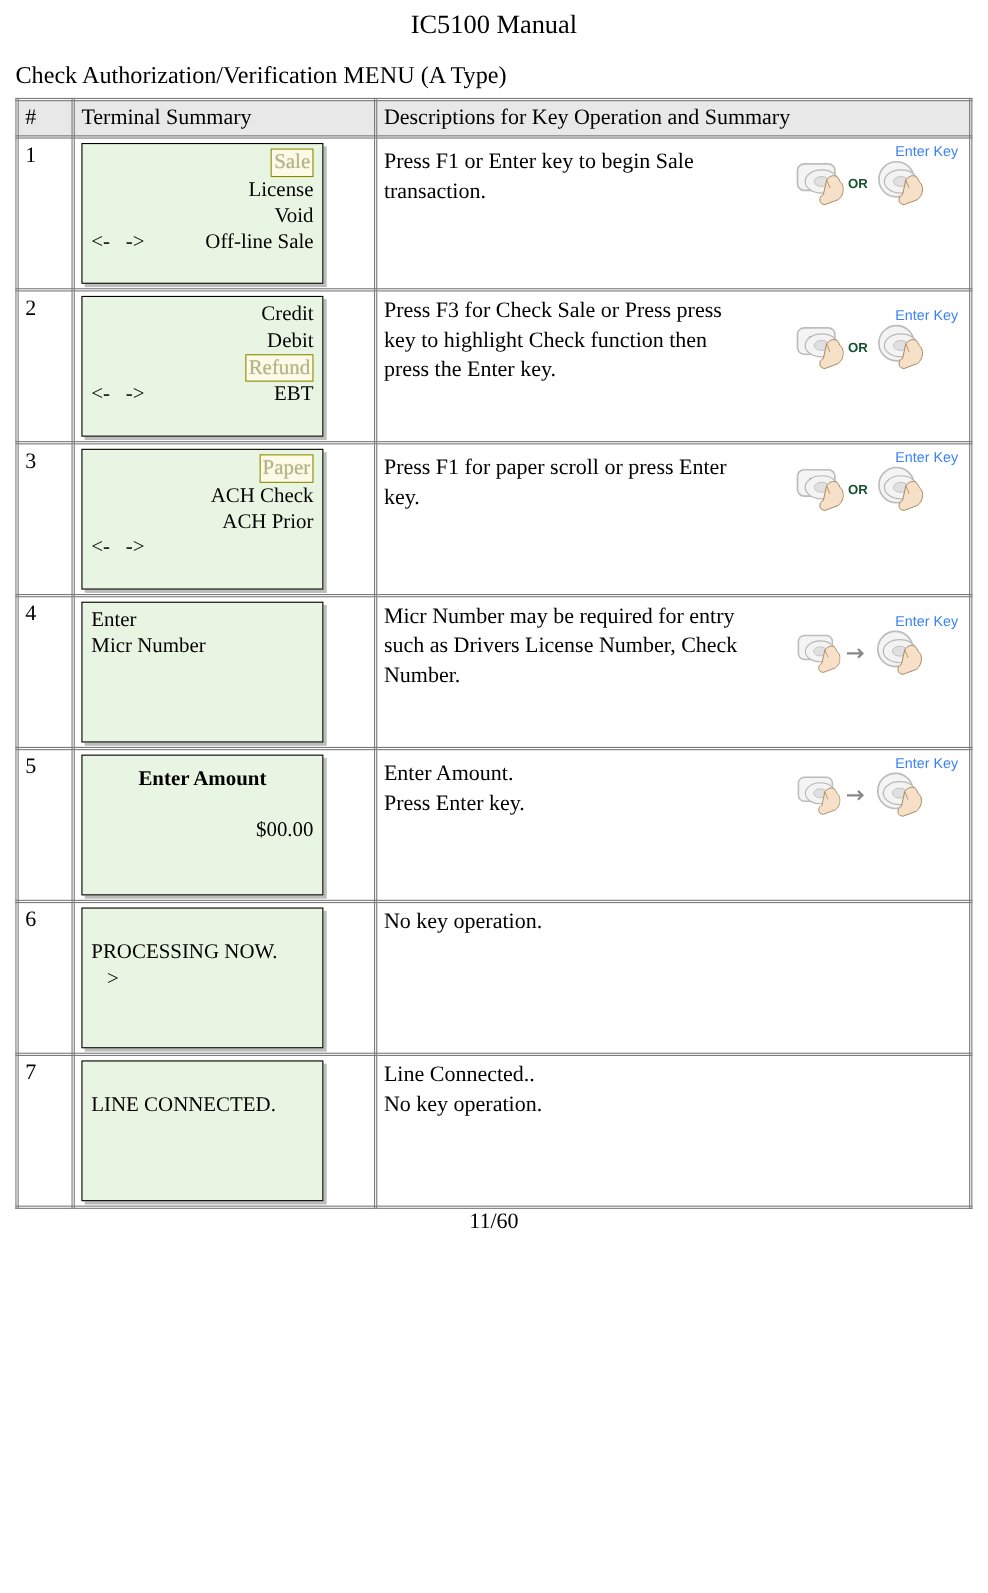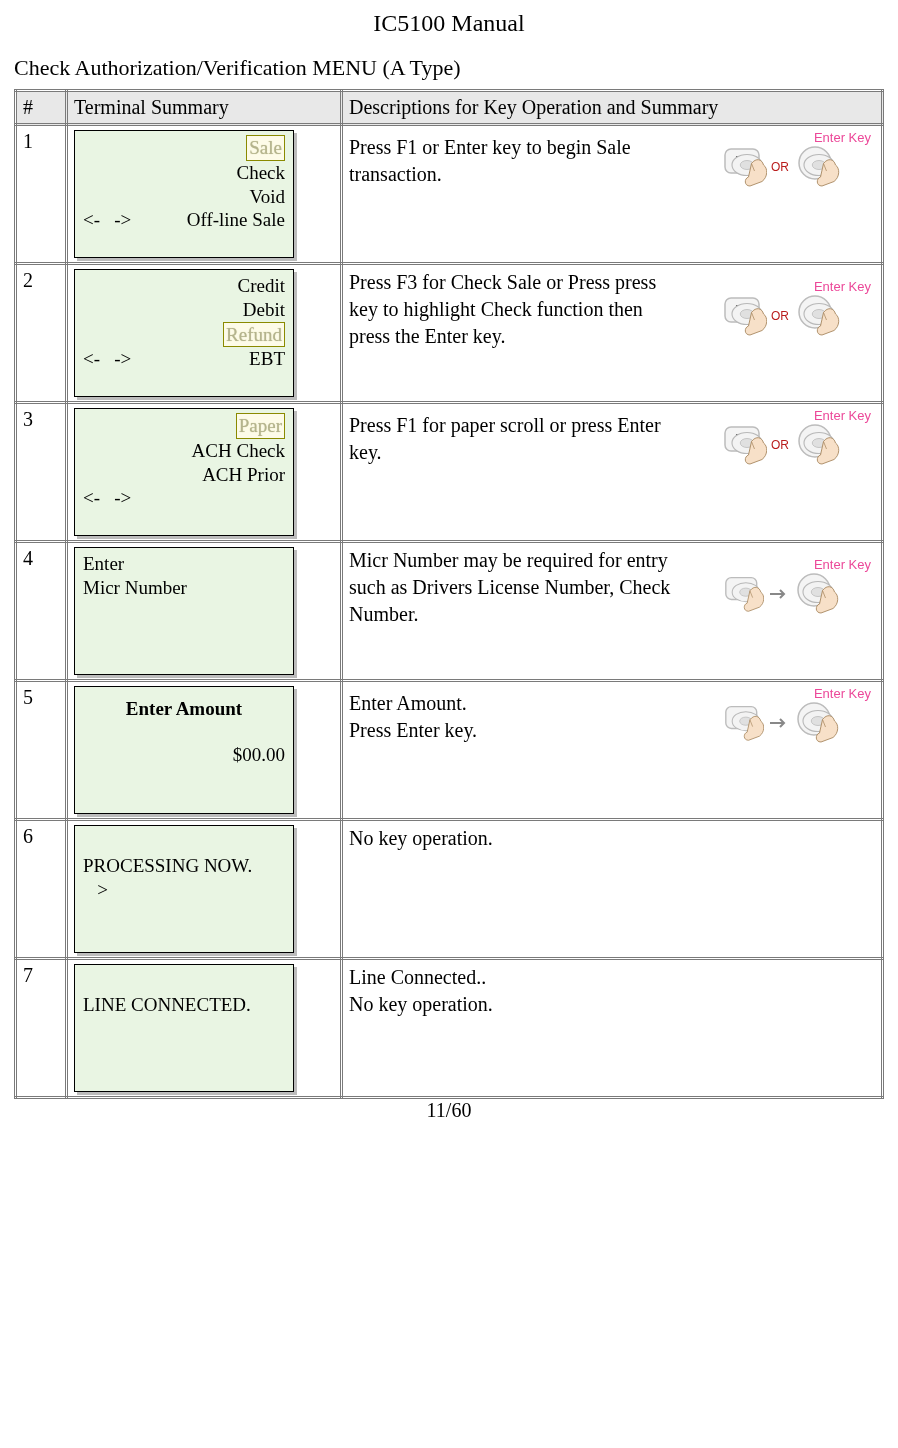--- a/index.html
+++ b/index.html
@@ -99,30 +99,30 @@
   }
   .key-row {
     display: flex;
     align-items: center;
     justify-content: center;
     gap: 4px;
   }
   .enter-label {
     font-family: Arial, sans-serif;
     font-size: 13px;
-    color: #ec4899;
+    color: #3b82f6;
     text-align: right;
     margin-right: 4px;
     margin-bottom: -2px;
   }
   .or-text {
     font-family: Arial, sans-serif;
-    font-weight: normal;
+    font-weight: bold;
     font-size: 12px;
-    color: #b91c1c;
+    color: #14532d;
   }
   svg.key-svg { display: block; }
 </style>
 </head>
 <body>
 
 <div class="doc-header">IC5100 Manual</div>
 <div class="section-title">Check Authorization/Verification MENU (A Type)</div>
 
 <table class="main">
@@ -132,21 +132,21 @@
       <th>Terminal Summary</th>
       <th>Descriptions for Key Operation and Summary</th>
     </tr>
   </thead>
   <tbody id="rows">
       <tr>
     <td class="col-num">1</td>
     <td class="col-screen">
           <div class="screen">
             <div class="right"><span class="highlight">Sale</span></div>
-            <div class="right">Check</div>
+            <div class="right">License</div>
             <div class="right">Void</div>
             <div class="row">
               <span class="left">&lt;-&nbsp;&nbsp;&nbsp;-&gt;</span>
               <span class="right">Off-line Sale</span>
             </div>
           </div>
         </td>
     <td class="col-desc">
       <div class="desc-flex">
         <div class="desc-text">Press F1 or Enter key to begin Sale transaction.</div>

